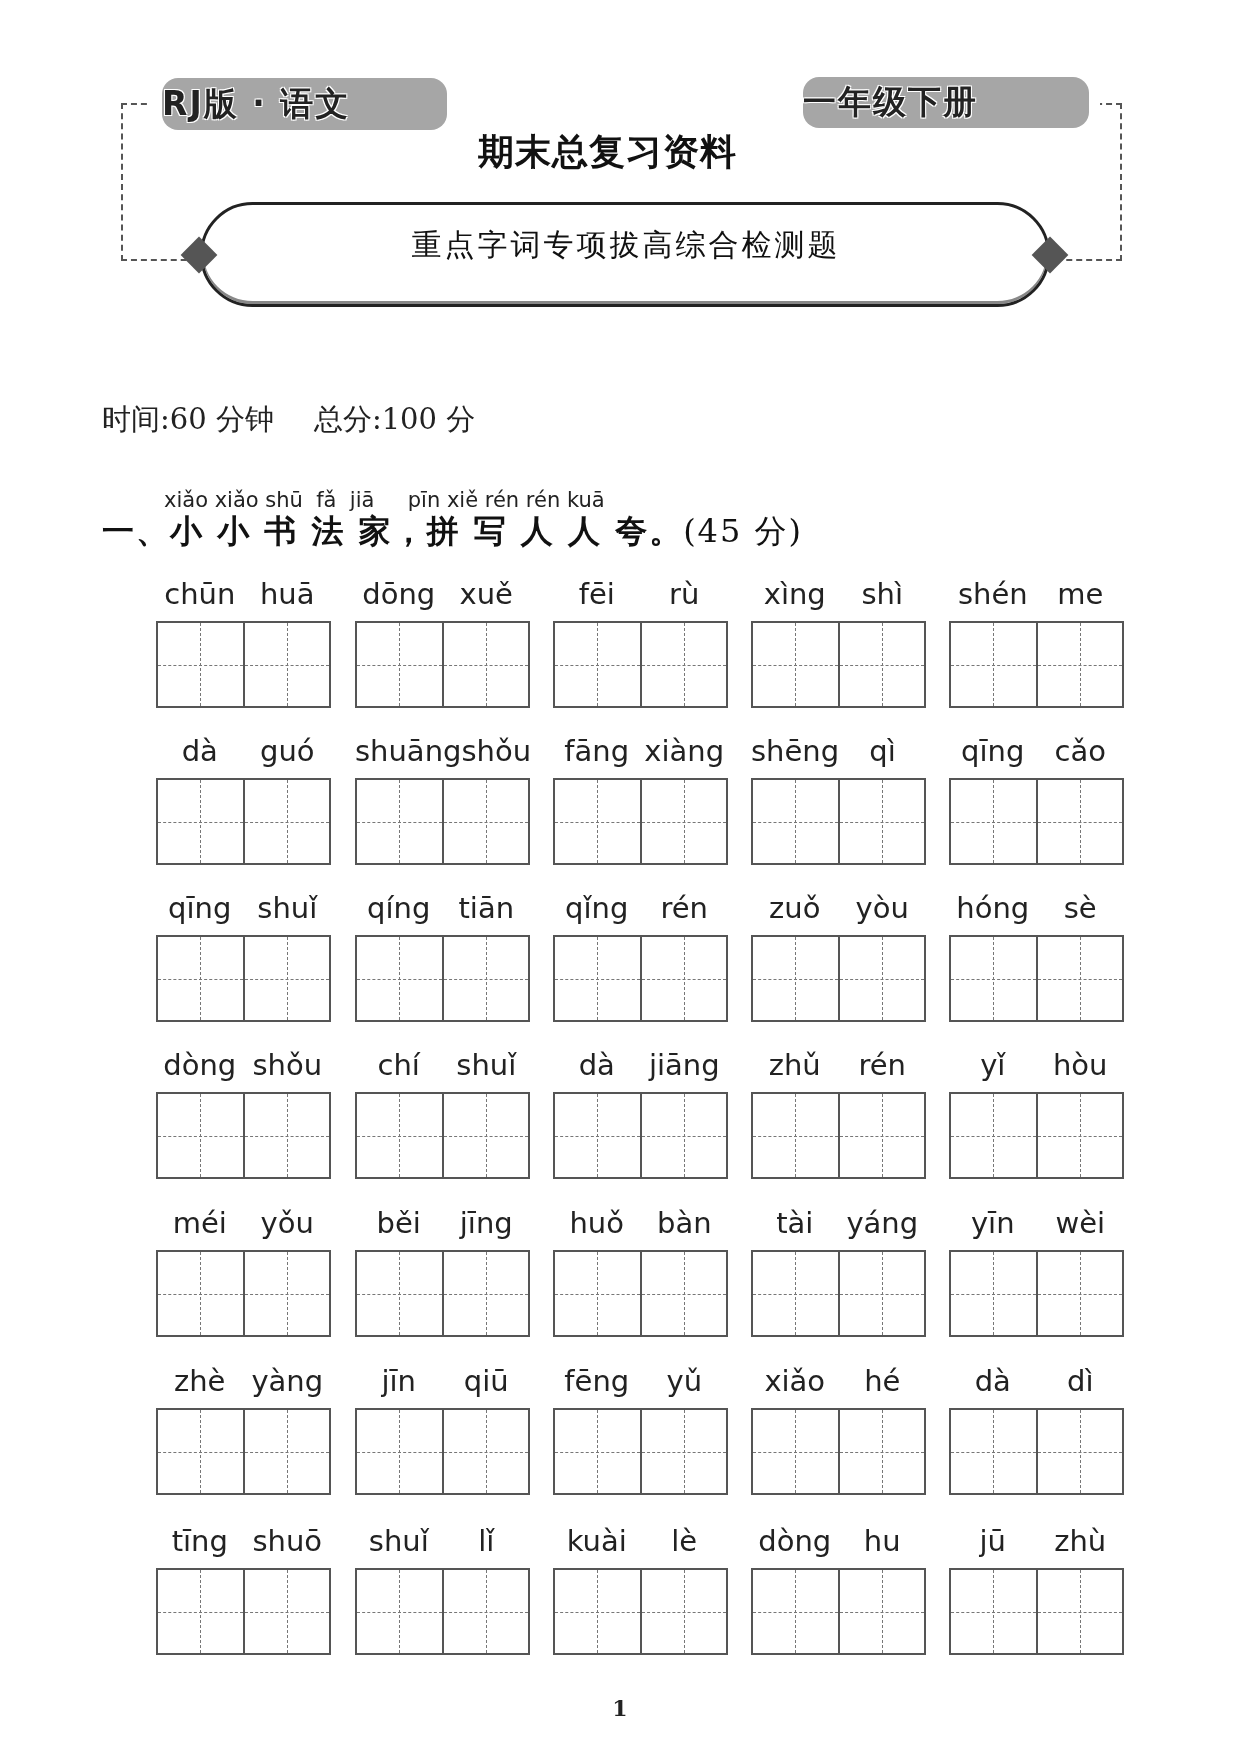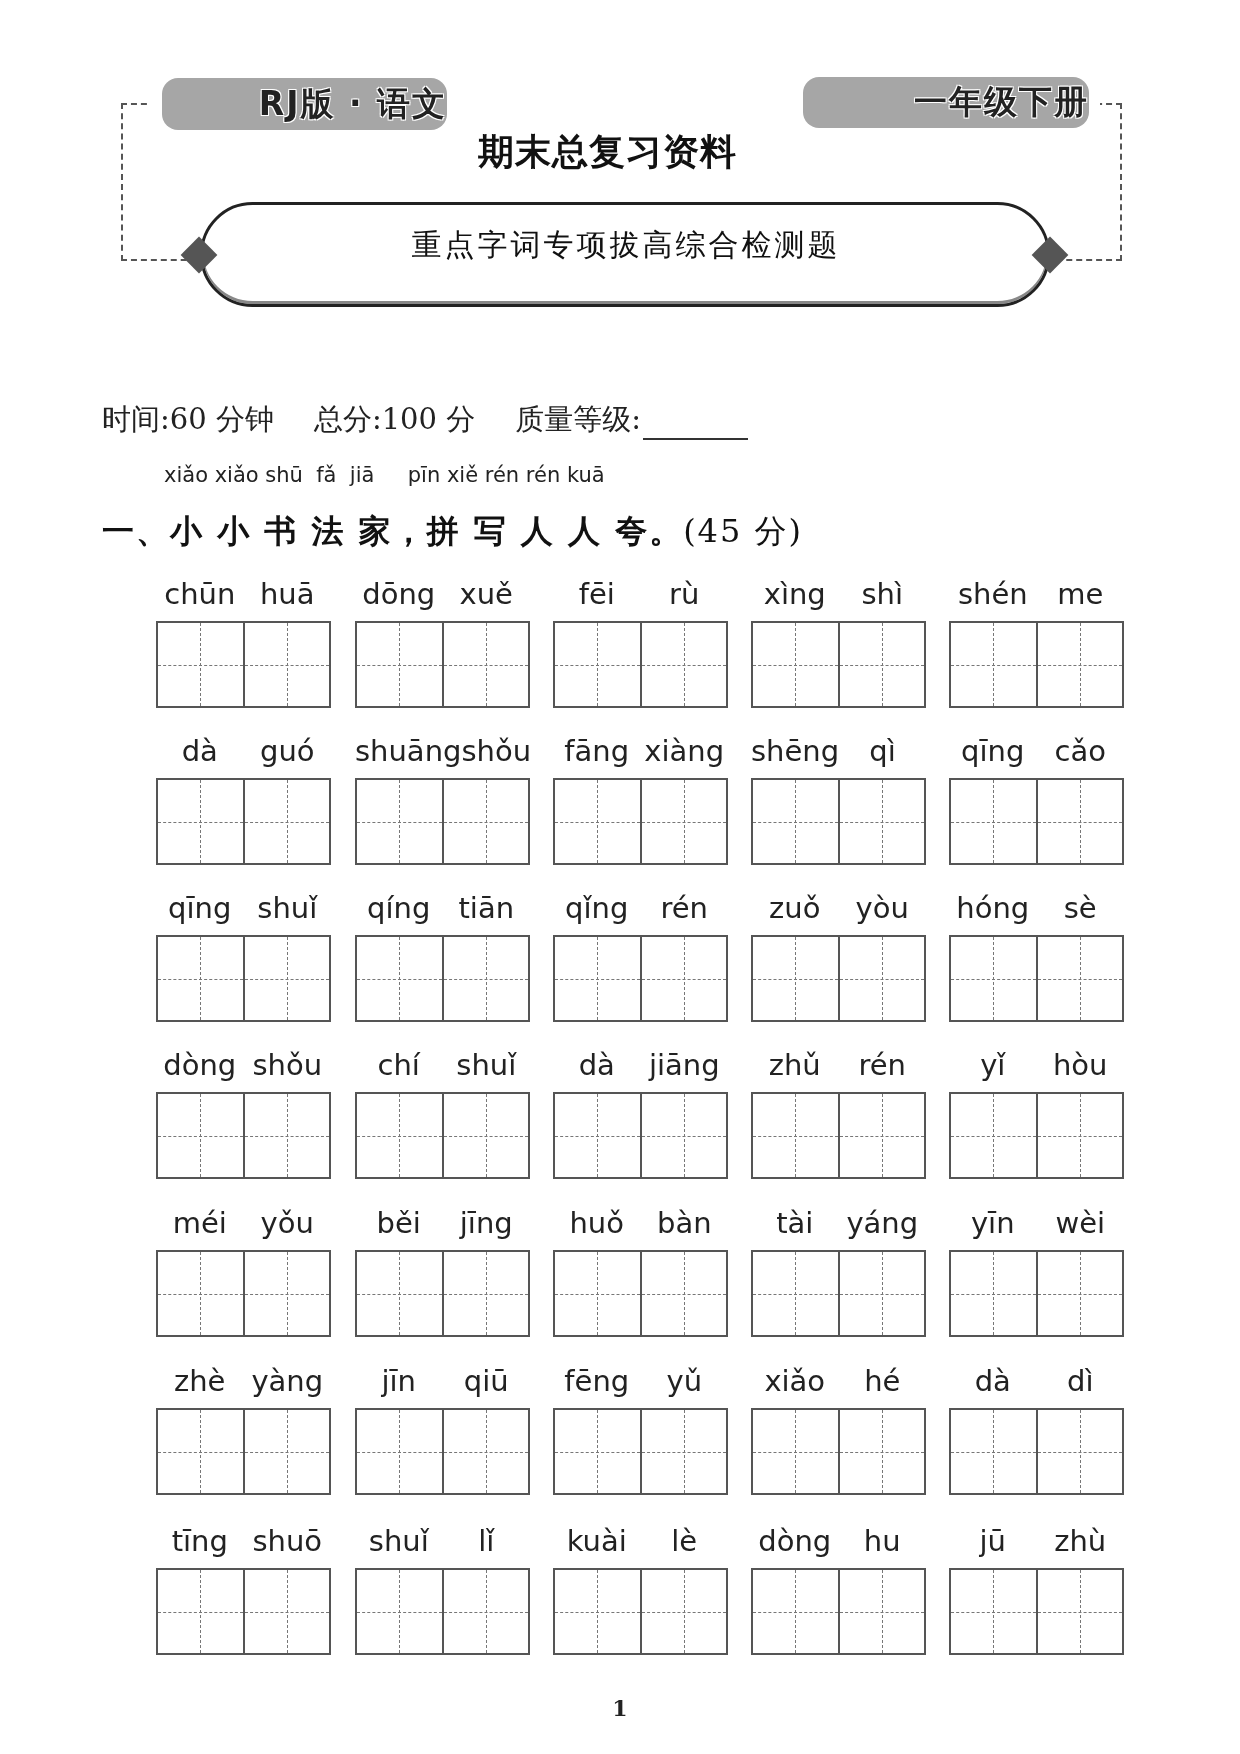--- a/index.html
+++ b/index.html
@@ -3,21 +3,21 @@
 <meta charset="utf-8">
 <style>
   html, body { margin:0; padding:0; background:#ffffff; }
   body { width:1240px; height:1754px; position:relative; overflow:hidden;
          font-family:"DejaVu Sans", sans-serif; color:#111; }
   .abs { position:absolute; }
 
   
   .dash-frame { position:absolute; border:2px dashed #555; }
   .pill { position:absolute; background:#a6a6a6; border-radius:16px;
-          display:flex; align-items:center; justify-content:flex-end;
+          display:flex; align-items:center; justify-content:flex-start;
           font-family:"DejaVu Sans", sans-serif; font-size:33px; font-weight:bold;
           color:#222; letter-spacing:2px;
           text-shadow: -1px -1px 0 #fff, 1px -1px 0 #fff, -1px 1px 0 #fff, 1px 1px 0 #fff; }
   .top-title { position:absolute; font-family:"DejaVu Serif", serif; font-weight:bold;
                font-size:36px; color:#111; letter-spacing:1px;margin-top:46px; }
   .banner { position:absolute; left:200px; top:202px; width:850px; height:105px;
             border:3px solid #222; border-radius:60px; box-sizing:border-box;
             background:#fff; box-shadow: 0 -3px 0 #888 inset; }
   .banner-title { position:absolute; left:2px; right:0; top:20px; text-align:center;
                   font-family:"DejaVu Serif", serif; font-weight:normal; font-size:30px;
@@ -25,21 +25,21 @@
   .diamond { position:absolute; width:30px; height:30px; background:#555;
              transform:rotate(45deg) scaleX(1); }
 
   
   .info { position:absolute; top:400px; left:102px; font-family:"DejaVu Serif", serif;
           font-size:29px; color:#222; display:flex; align-items:flex-end; white-space:nowrap; }
   .info .item { margin-right:40px; display:flex; align-items:flex-end; }
   .info .blank { display:inline-block; width:105px; border-bottom:2px solid #333; height:30px; margin-left:2px; }
 
   
-  .sec-pinyin { position:absolute; left:164px; top:463px; font-size:21px; color:#222;
+  .sec-pinyin { position:absolute; left:164px; top:488px; font-size:21px; color:#222;
                 font-family:"DejaVu Sans", sans-serif; letter-spacing:0; white-space:pre; }
   .sec-heading { position:absolute; left:102px; top:510px; font-size:32px; font-weight:bold;
                  color:#111; white-space:nowrap; letter-spacing:2px; }
   .sec-heading .score { font-family:"DejaVu Serif", serif; font-weight:normal; }
 
   
   .word { position:absolute; width:175px; }
   .word .py { position:absolute; top:-44px; left:0; width:175px; display:flex; }
   .word .py span { flex:1; text-align:center; font-size:29px; color:#222; white-space:nowrap; }
   .boxes { position:absolute; top:0; left:0; width:175px; height:87px; display:flex;
@@ -73,24 +73,20 @@
 
 <div class="banner">
   <div class="banner-title">重点字词专项拔高综合检测题</div>
 </div>
 <div class="diamond" style="left:186px; top:242px; width:26px; height:26px;"></div>
 <div class="diamond" style="left:1037px; top:242px; width:26px; height:26px;"></div>
 
 <div class="info">
   <div class="item">时间:60 分钟</div>
   <div class="item">总分:100 分</div>
-  <div class="item">
-    <span>质量等级:</span>
-    <span class="blank"></span>
-  </div>
 </div>
 
 <div class="sec-pinyin">xiǎo xiǎo shū  fǎ  jiā     pīn xiě rén rén kuā</div>
 <div class="sec-heading">
   <span>一、小 小 书 法 家，拼 写 人 人 夸。</span><span class="score">(45 分)</span>
 </div>
 
 <div id="grid">
     <div class="word" style="left: 156px; top: 621px;">
       <div class="py">

